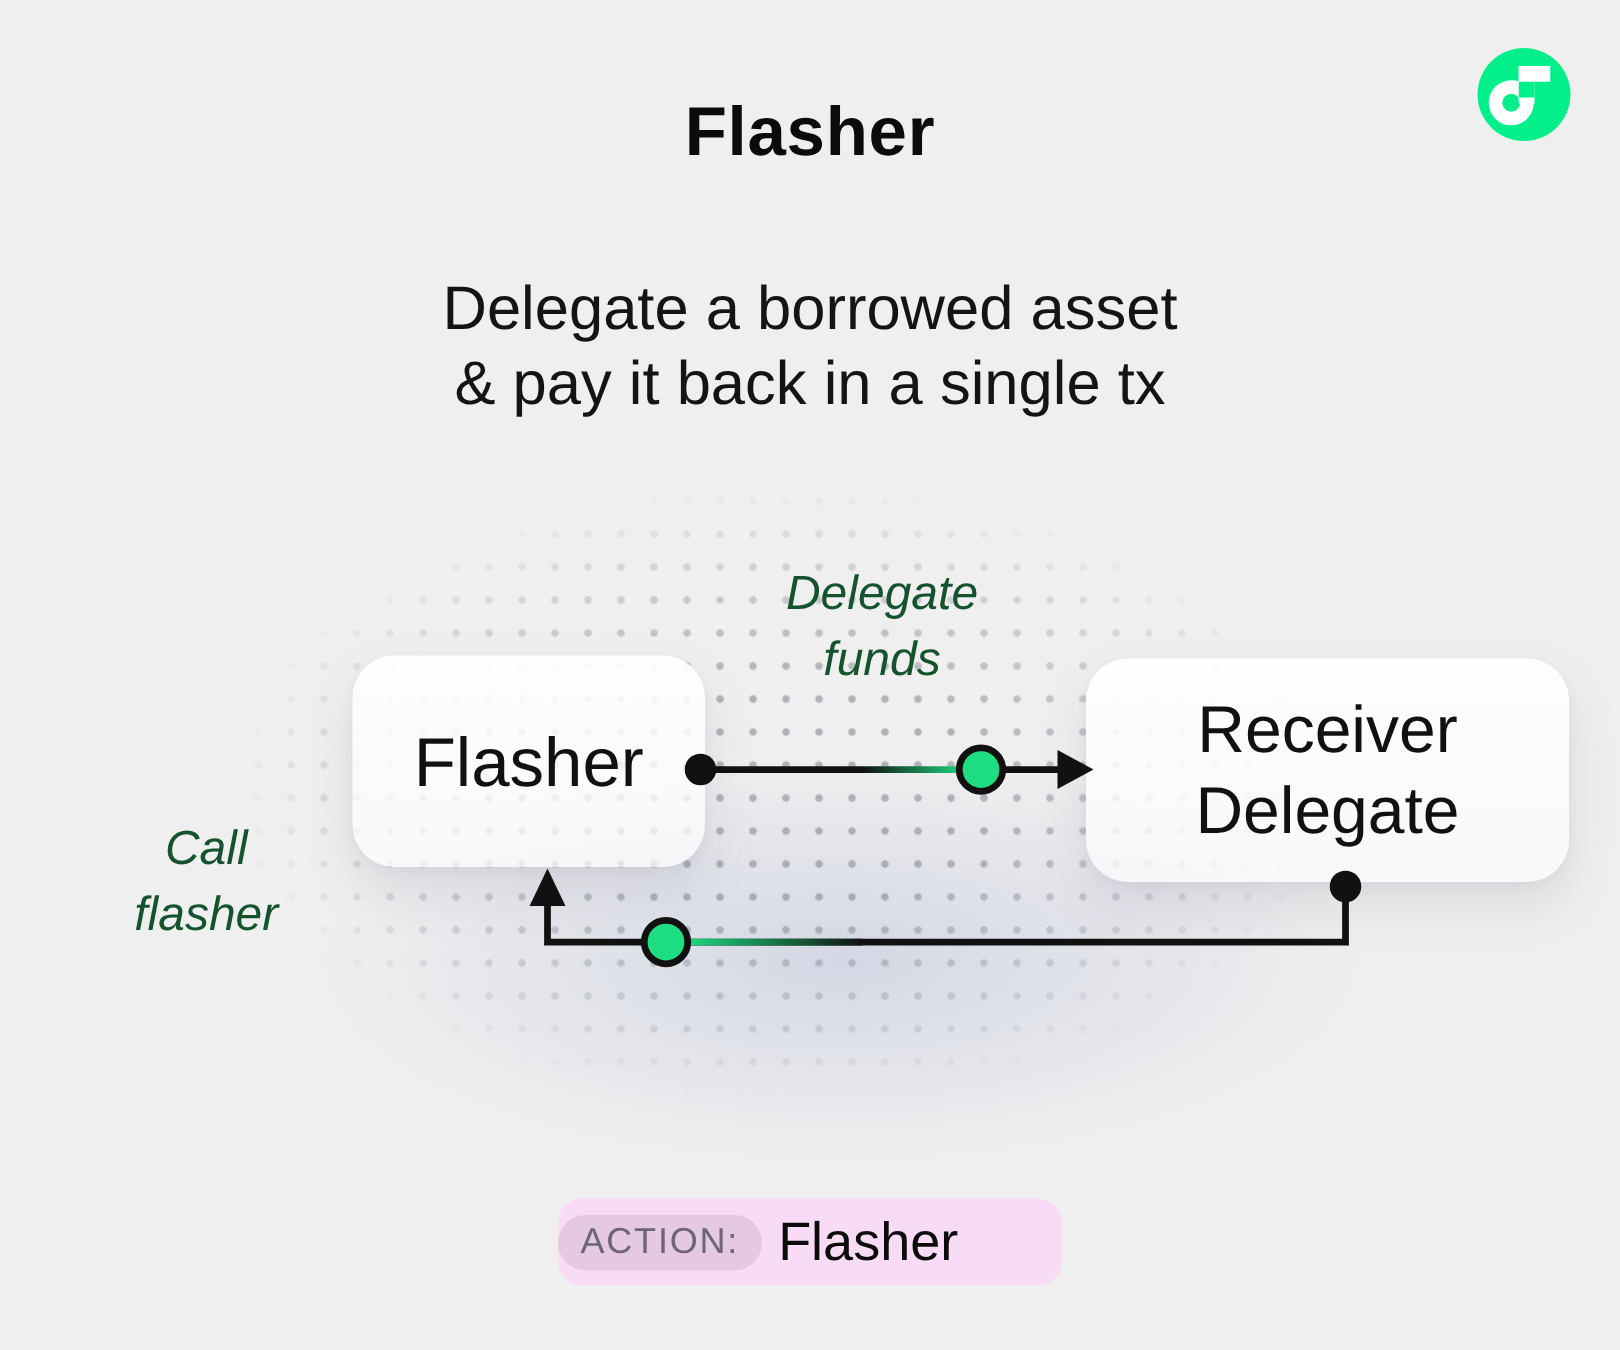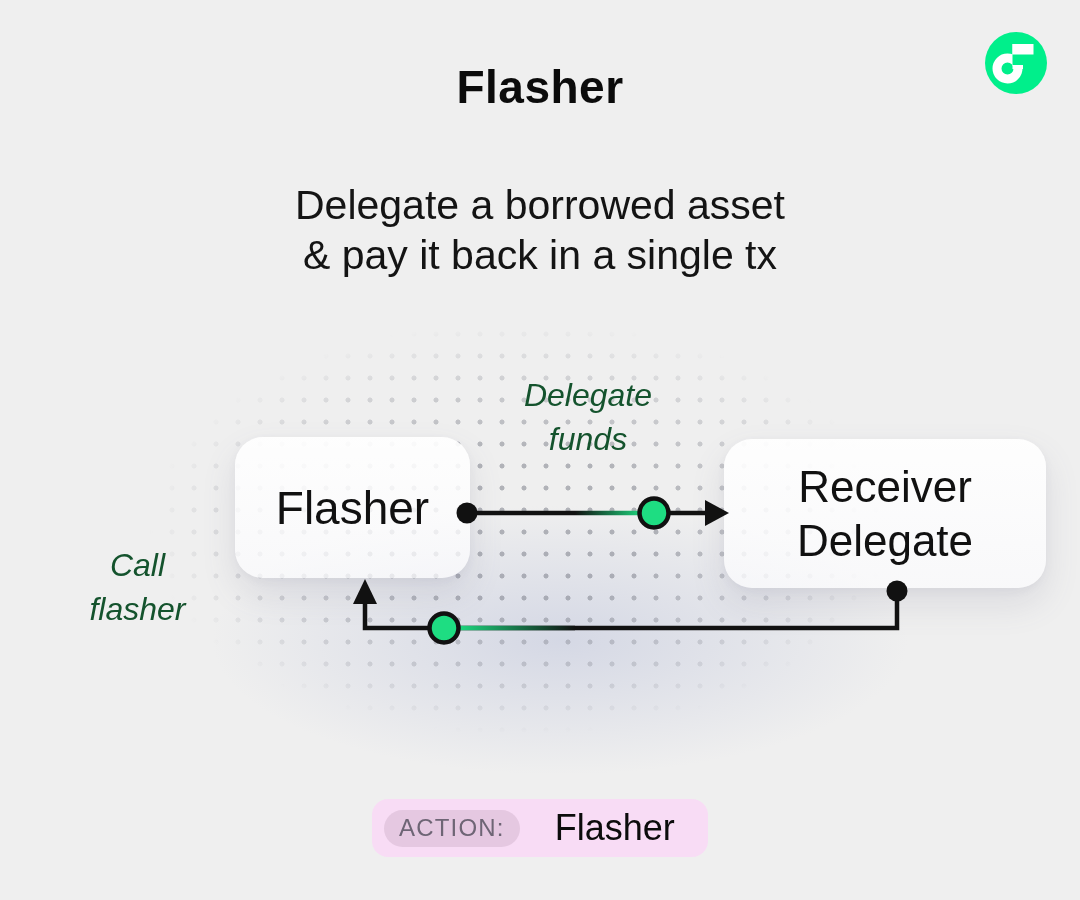--- a/index.html
+++ b/index.html
@@ -47,21 +47,21 @@
     position:absolute;text-align:center;font-style:italic;
     font-size:32px;line-height:44px;color:#14532d;
   }
   .label-call{left:40px;top:498px;width:195px;margin-top:45px;}
   .label-delegate{left:458px;top:373px;width:260px;}
   .label-repayment{left:452px;top:640px;width:300px;}
   .connectors{position:absolute;left:0;top:0;width:1080px;height:900px;pointer-events:none;}
   .action-badge{
     position:absolute;left:372px;top:799px;width:336px;height:58px;
     background:#F8DCF5;border-radius:16px;
-    display:flex;align-items:center;gap:35px;padding-left:12px;box-sizing:border-box;
+    display:flex;align-items:center;gap:11px;box-sizing:border-box;
   }
   .action-pill{
     background:#E5C8E1;border-radius:19px;height:37px;padding:0 15px;
     display:flex;align-items:center;
     font-size:24px;letter-spacing:1.2px;color:#6E6575;font-weight:400;
   }
   .action-value{font-size:36px;color:#0c0c0c;}
 </style>
 </head>
 <body>

